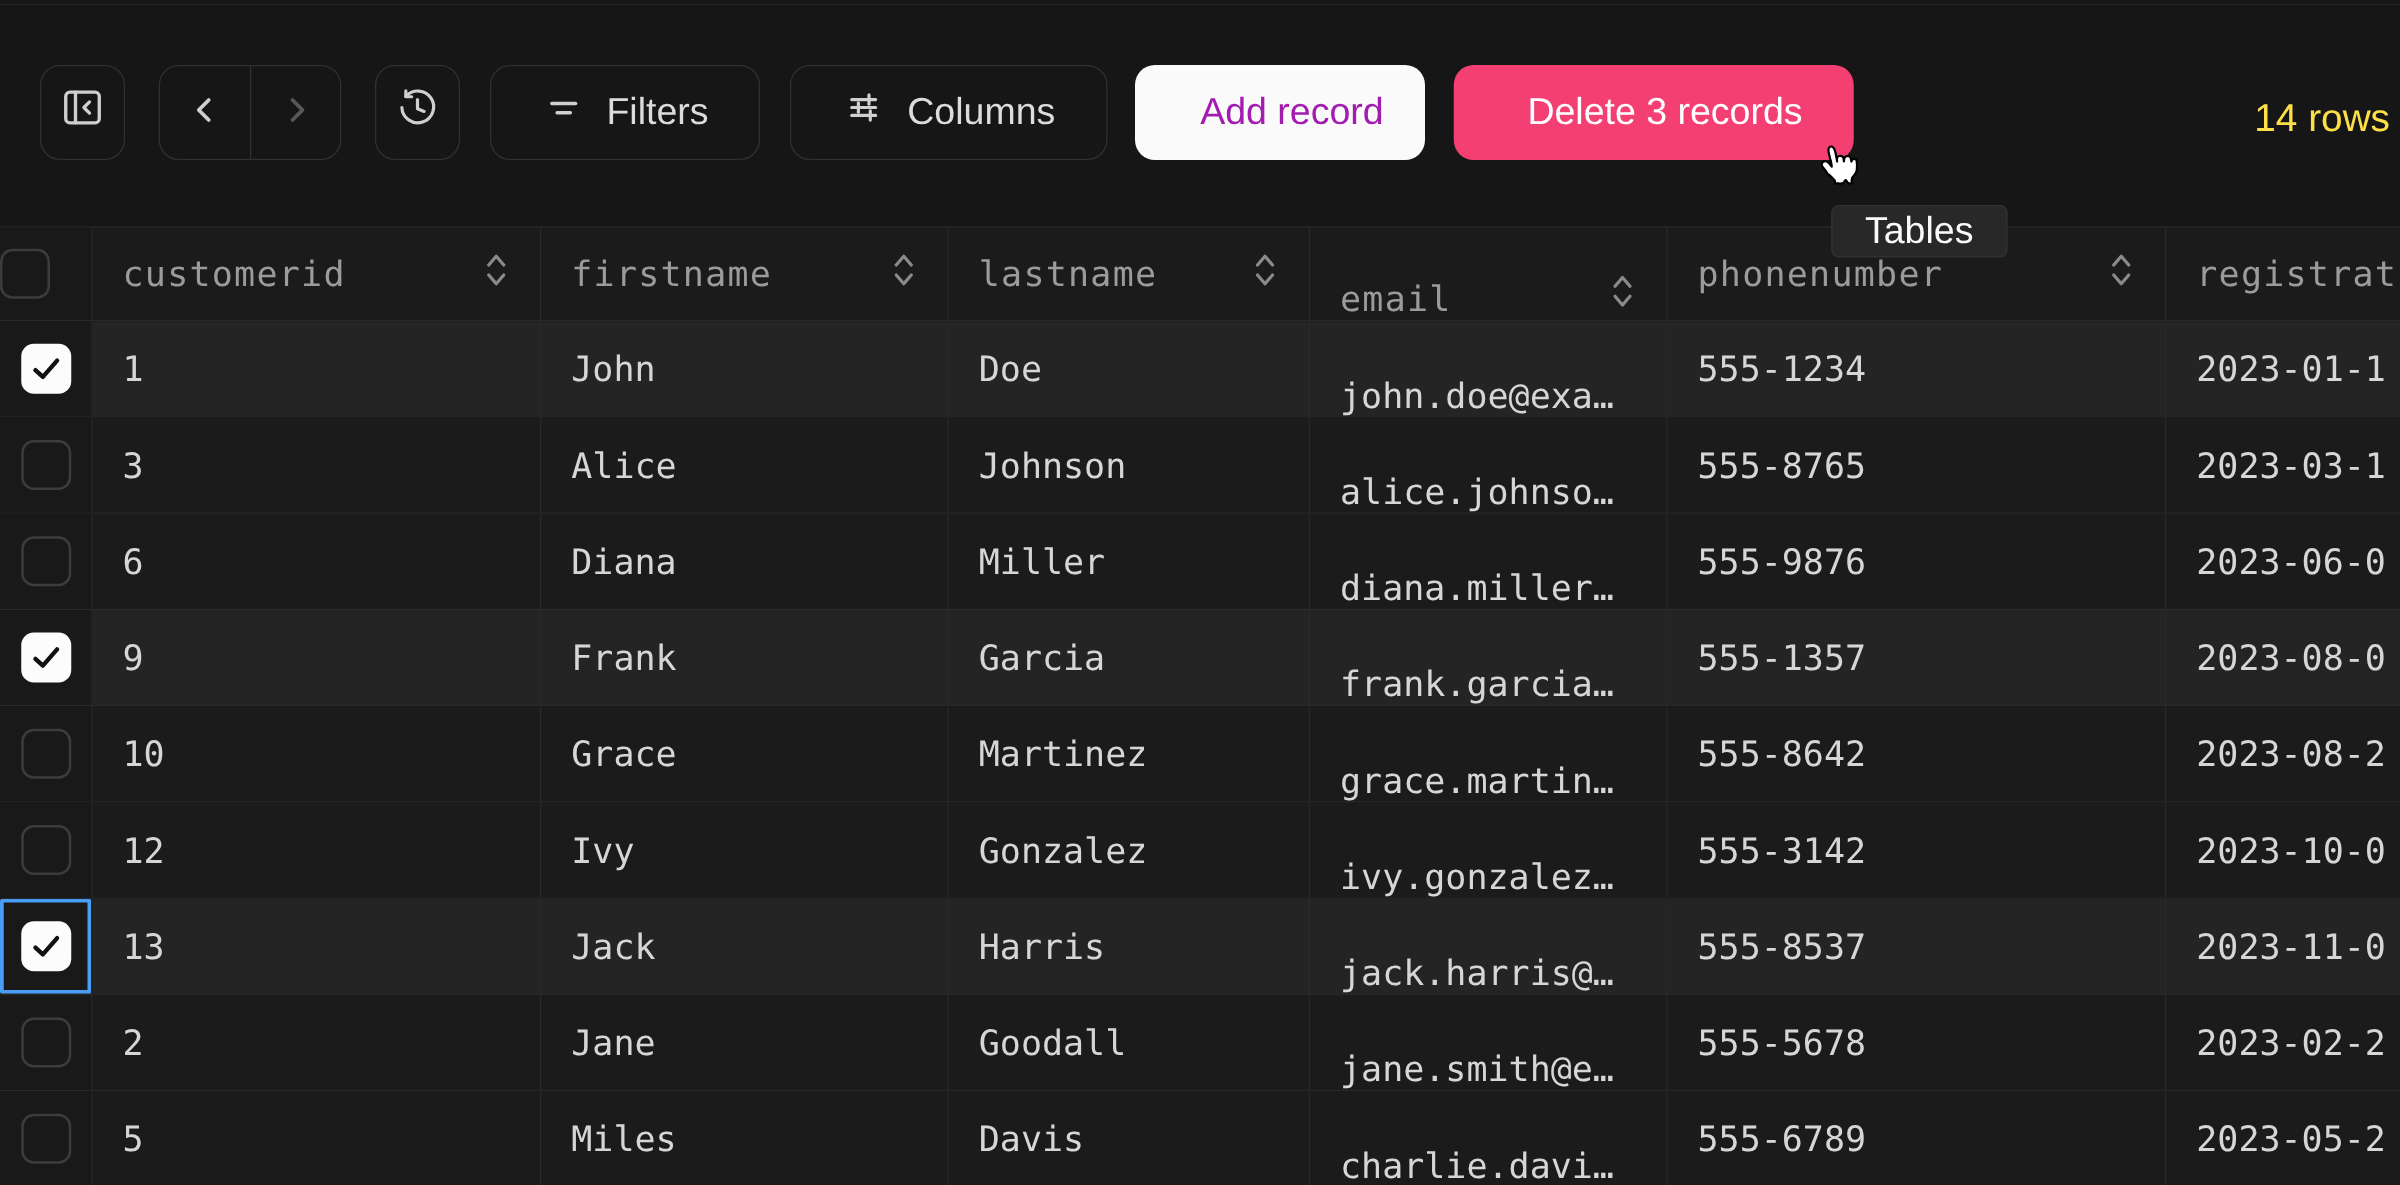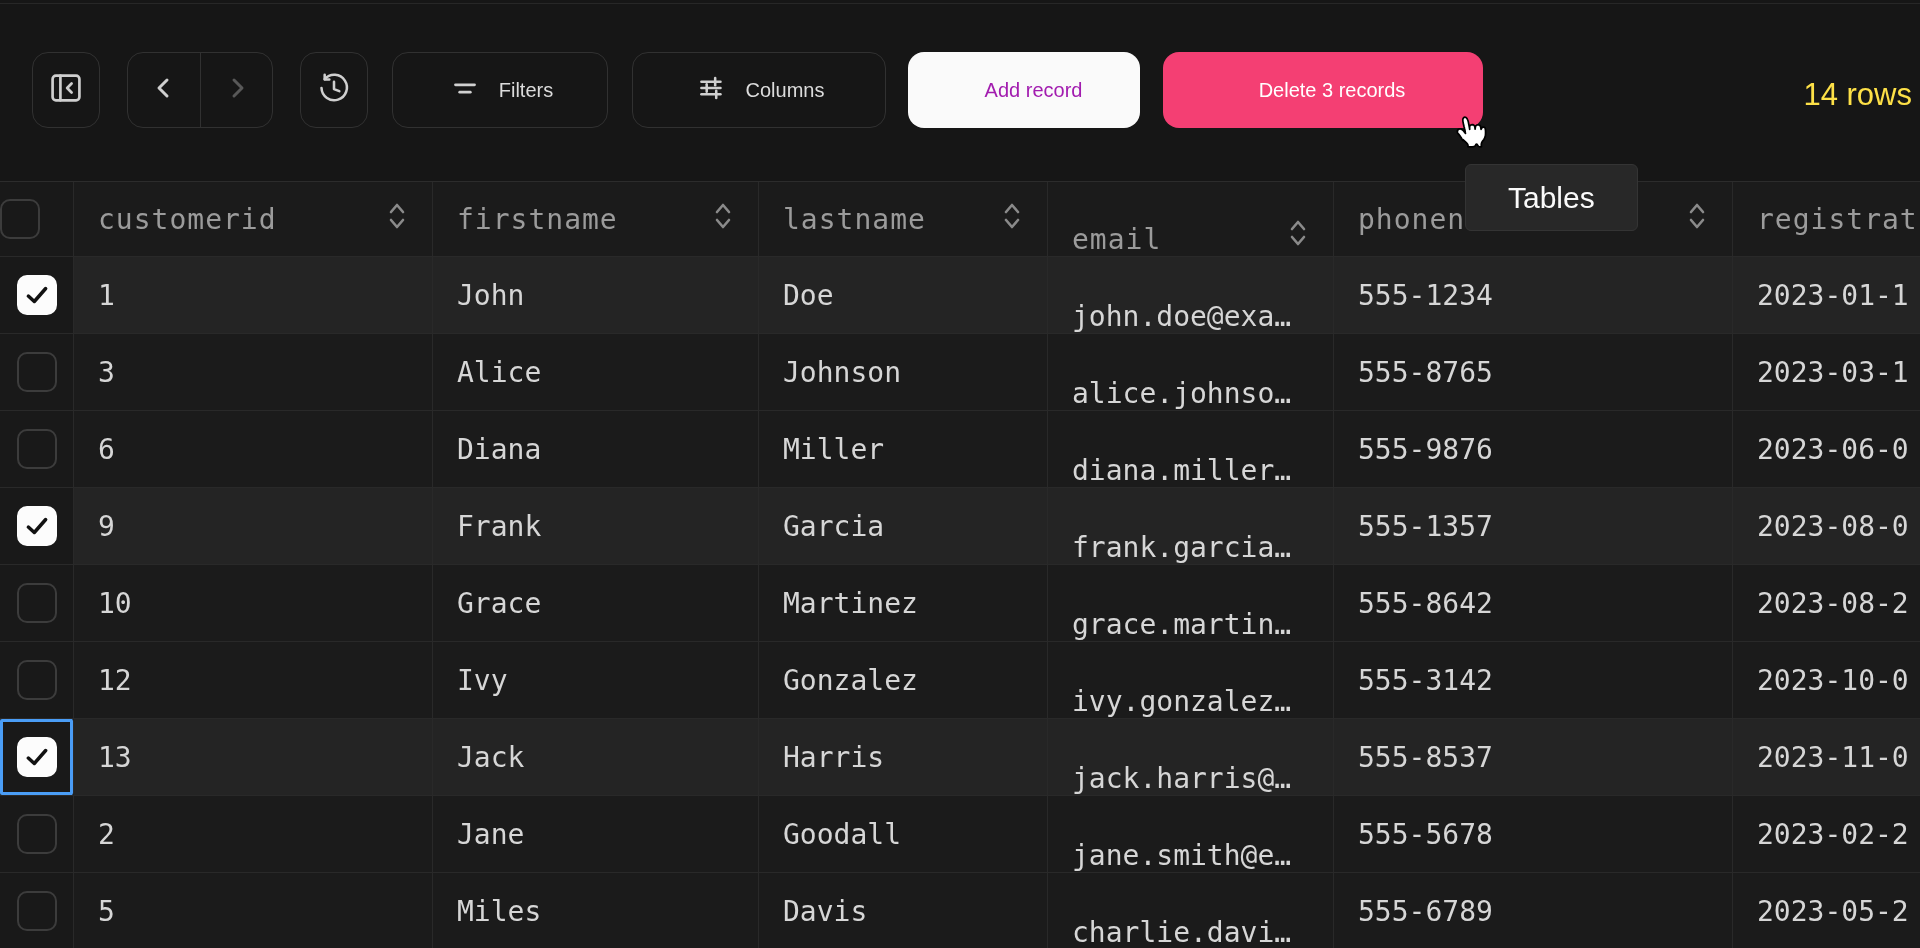--- a/index.html
+++ b/index.html
@@ -9,21 +9,21 @@
 
   
   .top-divider { position:absolute; top:3px; left:0; width:100%; height:1px;
                  background:#272727; }
 
   
   .toolbar { position:absolute; top:0; left:0; width:1920px; height:181px; }
   .tbtn { position:absolute; top:52px; height:76px; border:1px solid #313131;
           border-radius:16px; background:transparent; display:flex;
           align-items:center; justify-content:center; gap:16px;
-          color:#dcdcdc; font-size:20px; cursor:pointer; }
+          color:#dcdcdc; font-size:30px; cursor:pointer; }
   .tbtn svg { flex:0 0 auto; }
   .btn-sidebar   { left:32px;  width:68px; }
   .nav-group { position:absolute; top:52px; left:127px; width:146px; height:76px;
                border:1px solid #313131; border-radius:16px; display:flex; }
   .nav-half { width:73px; height:100%; display:flex; align-items:center;
               justify-content:center; cursor:pointer; }
   .nav-half + .nav-half { border-left:1px solid #313131; }
   .btn-history   { left:300px; width:68px; }
   .btn-filters   { left:392px; width:216px; }
   .btn-columns   { left:632px; width:254px; }
@@ -53,22 +53,22 @@
   .trow.focused .gutter { box-shadow: inset 0 0 0 3px #4a9df6; border-radius:2px; }
 
   .checkbox { width:40px; height:40px; border:2px solid #3c3c3c; border-radius:10px;
               background:transparent; display:flex; align-items:center;
               justify-content:center; cursor:pointer; }
   .checkbox.checked { background:#fcfcfc; border-color:#fcfcfc; }
 
   .sort-icon { flex:0 0 auto; margin-left:12px; }
 
   
-  .tooltip { position:absolute; left:1465px; top:164px; height:67px;
-             padding:0 42px; background:#282828; border:1px solid #343434;
+  .tooltip { position:absolute; left:1465px; top:164px; height:42px;
+             padding:0 26px; background:#282828; border:1px solid #343434;
              border-radius:6px; color:#fafafa; font-size:30px; display:flex;
              align-items:center; z-index:30; }
 
   
   .cursor { position:absolute; left:1441px; top:101px; z-index:40;
             pointer-events:none; }
 </style>
 </head>
 <body>
 

